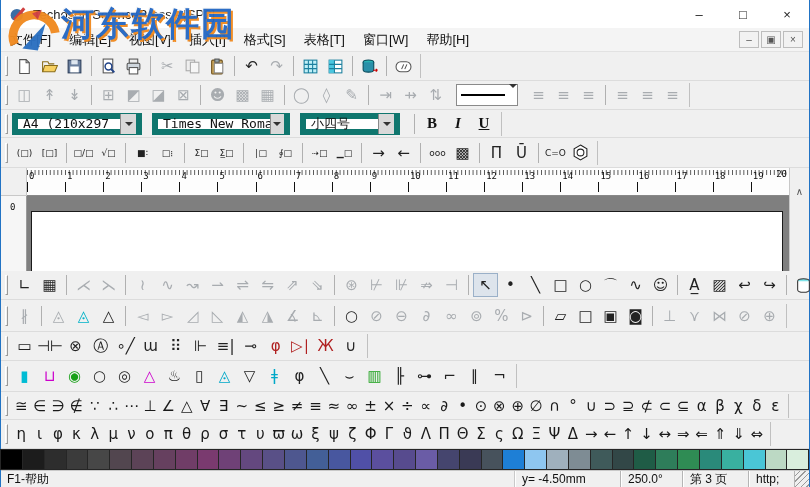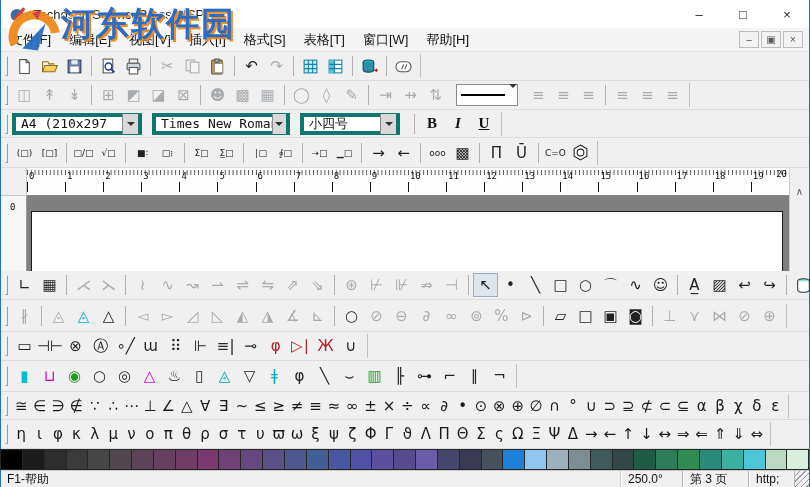--- a/index.html
+++ b/index.html
@@ -21,21 +21,21 @@
   .tbar{display:flex;align-items:center;background:#f0f0f0;border-bottom:1px solid #dcdcdc;padding-left:2px}
   .grip{width:3px;height:20px;border:1px solid;border-color:#fff #9a9a9a #9a9a9a #fff;margin:0 4px 0 2px;flex:0 0 3px}
   .tsep{width:1px;height:20px;background:#b0b0b0;margin:0 4px;flex:0 0 1px}
   .tbtn{min-width:25px;height:24px;display:inline-flex;align-items:center;justify-content:center;font-size:15px;color:#222;font-family:"DejaVu Sans",sans-serif;white-space:nowrap}
   .tbtn svg{width:17px;height:17px}
   .tbtn.dis{color:#a8acb0}
   .tbtn.pressed{background:#dde4ec;border:1px solid #9ab0c8}
   .tbtn.sm{font-size:9px;letter-spacing:0}
   .edge{width:1px;height:24px;background:#c0c0c0;margin-left:4px}
   
-  .combo{display:flex;align-items:center;height:22px;background:#fff;border:4px solid #0f766e;margin-right:10px}
+  .combo{display:flex;align-items:center;height:22px;background:#fff;border:6px solid #0f766e;margin-right:10px}
   .combo .val{padding:0 5px;font-family:"DejaVu Sans Mono",monospace;font-size:13px;white-space:nowrap;overflow:hidden}
   .combo .dd{margin-left:auto;width:16px;height:20px;background:#d9d9d9;border-left:1px solid #8a8a8a;display:flex;align-items:center;justify-content:center}
   .dd i{width:0;height:0;border:4px solid transparent;border-top-color:#333;margin-top:4px}
   .fmt-btn{width:26px;height:24px;display:flex;align-items:center;justify-content:center;font-family:"Liberation Serif","DejaVu Serif",serif;font-size:15px;font-weight:bold}
   .fmt-btn.it{font-style:italic}
   .fmt-btn.un{text-decoration:underline}
   .line-combo{display:flex;align-items:center;width:62px;height:22px;background:#fff;border:1px solid #8a8a8a;margin:0 8px}
   .line-sample{flex:1;height:2px;background:#000;margin:0 4px}
   
   .mid{height:103px;display:flex;flex:0 0 103px;background:#f0f0f0}
@@ -654,20 +654,21 @@
       <span class="swatch" title="#2f8c54" style="background: rgb(47, 140, 84);"></span>
       <span class="swatch" title="#2a8a7a" style="background: rgb(42, 138, 122);"></span>
       <span class="swatch" title="#39b0a0" style="background: rgb(57, 176, 160);"></span>
       <span class="swatch" title="#4ac6d6" style="background: rgb(74, 198, 214);"></span>
       <span class="swatch" title="#bcd9c4" style="background: rgb(188, 217, 196);"></span>
       <span class="swatch" title="#d9eedd" style="background: rgb(217, 238, 221);"></span>
     </div>
 
   <div class="statusbar">
     <span class="sb-msg">F1-帮助</span>
+    <span class="sb-cell" style="width:106px">y= -4.50mm</span>
     <span class="sb-cell" style="width:62px">250.0°</span>
     <span class="sb-cell" style="width:66px">第 3 页</span>
     <span class="sb-cell" style="width:46px">http;</span>
     <span class="sb-grip"></span>
   </div>
 
   <div class="watermark">
     <svg class="wm-logo" viewBox="0 0 64 64">
       <path d="M12 46 A22 22 0 1 1 54 34" stroke="#f08a20" stroke-width="9" fill="none"></path>
       <path d="M20 50 L44 24 L36 52 Z" fill="#2a6fc0"></path>

